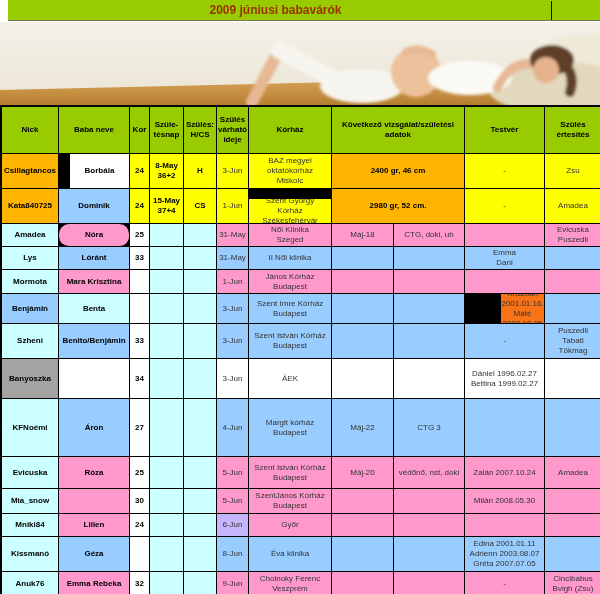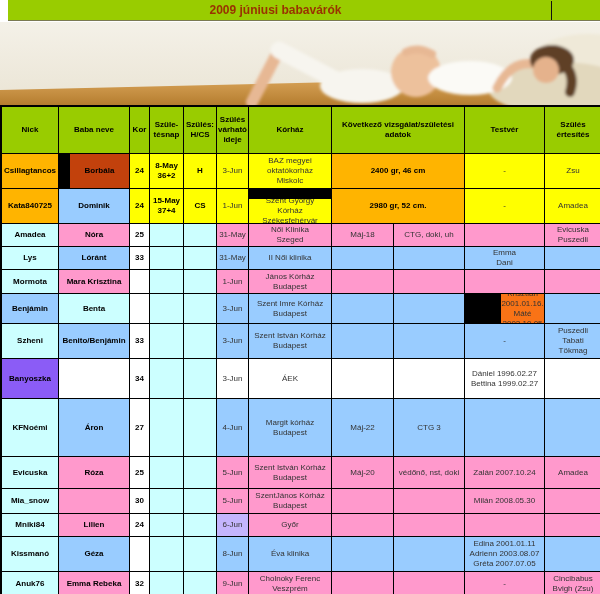--- a/index.html
+++ b/index.html
@@ -104,21 +104,21 @@
       <div class="cell bold head" style="background: rgb(153, 204, 0);">Szülés
 várható
 ideje</div>
       <div class="cell bold head" style="background: rgb(153, 204, 0);">Kórház</div>
       <div class="cell bold head" style="background: rgb(153, 204, 0); grid-column: span 2;">Következő vizsgálat/születési
 adatok</div>
       <div class="cell bold head" style="background: rgb(153, 204, 0);">Testvér</div>
       <div class="cell bold head" style="background: rgb(153, 204, 0);">Szülés
 értesítés</div>
       <div class="cell bold" style="background: rgb(255, 180, 0);">Csillagtancos</div>
-      <div class="cell bold" style="background: #c2410c; margin-left: 11px;">Borbála</div>
+      <div class="cell bold" style="background: #ffffff; margin-left: 11px;">Borbála</div>
       <div class="cell bold" style="background: rgb(255, 255, 0);">24</div>
       <div class="cell bold" style="background: rgb(255, 255, 0);">8-May
 36+2</div>
       <div class="cell bold" style="background: rgb(255, 255, 0);">H</div>
       <div class="cell" style="background: rgb(255, 255, 0);">3-Jun</div>
       <div class="cell" style="background: rgb(255, 255, 0);">BAZ megyei
 oktatókorház
 Miskolc</div>
       <div class="cell bold" style="background: rgb(255, 180, 0); grid-column: span 2;">2400 gr, 46 cm</div>
       <div class="cell" style="background: rgb(255, 255, 0);">-</div>
@@ -130,21 +130,21 @@
 37+4</div>
       <div class="cell bold" style="background: rgb(255, 255, 0);">CS</div>
       <div class="cell" style="background: rgb(255, 255, 0);">1-Jun</div>
       <div class="cell" style="background: rgb(255, 255, 0); margin-top: 10px;">Szent György
 Kórház
 Székesfehérvár</div>
       <div class="cell bold" style="background: rgb(255, 180, 0); grid-column: span 2;">2980 gr, 52 cm.</div>
       <div class="cell" style="background: rgb(255, 255, 0);">-</div>
       <div class="cell" style="background: rgb(255, 255, 0);">Amadea</div>
       <div class="cell bold" style="background: rgb(204, 255, 255);">Amadea</div>
-      <div class="cell bold" style="background: rgb(255, 153, 204);">Nóra</div>
+      <div class="cell bold" style="background: rgb(255, 153, 204); border-radius: 10px;">Nóra</div>
       <div class="cell bold" style="background: rgb(255, 255, 255);">25</div>
       <div class="cell" style="background: rgb(204, 255, 255);"></div>
       <div class="cell" style="background: rgb(204, 255, 255);"></div>
       <div class="cell" style="background: rgb(255, 153, 204);">31-May</div>
       <div class="cell" style="background: rgb(255, 153, 204);">Női Klinika
 Szeged</div>
       <div class="cell" style="background: rgb(255, 153, 204);">Máj-18</div>
       <div class="cell" style="background: rgb(255, 153, 204);">CTG, doki, uh</div>
       <div class="cell" style="background: rgb(255, 153, 204);"></div>
       <div class="cell" style="background: rgb(255, 153, 204);">Evicuska
@@ -193,21 +193,21 @@
       <div class="cell" style="background: rgb(204, 255, 255);"></div>
       <div class="cell" style="background: rgb(153, 204, 255);">3-Jun</div>
       <div class="cell" style="background: rgb(153, 204, 255);">Szent István Kórház
 Budapest</div>
       <div class="cell" style="background: rgb(153, 204, 255);"></div>
       <div class="cell" style="background: rgb(153, 204, 255);"></div>
       <div class="cell" style="background: rgb(153, 204, 255);">-</div>
       <div class="cell" style="background: rgb(153, 204, 255);">Puszedli
 Tabati
 Tökmag</div>
-      <div class="cell bold" style="background: #8b5cf6;">Banyoszka</div>
+      <div class="cell bold" style="background: #a3a3a3;">Banyoszka</div>
       <div class="cell" style="background: rgb(255, 255, 255);"></div>
       <div class="cell bold" style="background: rgb(255, 255, 255);">34</div>
       <div class="cell" style="background: rgb(204, 255, 255);"></div>
       <div class="cell" style="background: rgb(204, 255, 255);"></div>
       <div class="cell" style="background: rgb(255, 255, 255);">3-Jun</div>
       <div class="cell" style="background: rgb(255, 255, 255);">ÁEK</div>
       <div class="cell" style="background: rgb(255, 255, 255);"></div>
       <div class="cell" style="background: rgb(255, 255, 255);"></div>
       <div class="cell" style="background: rgb(255, 255, 255);">Dániel 1996.02.27
 Bettina 1999.02.27</div>

